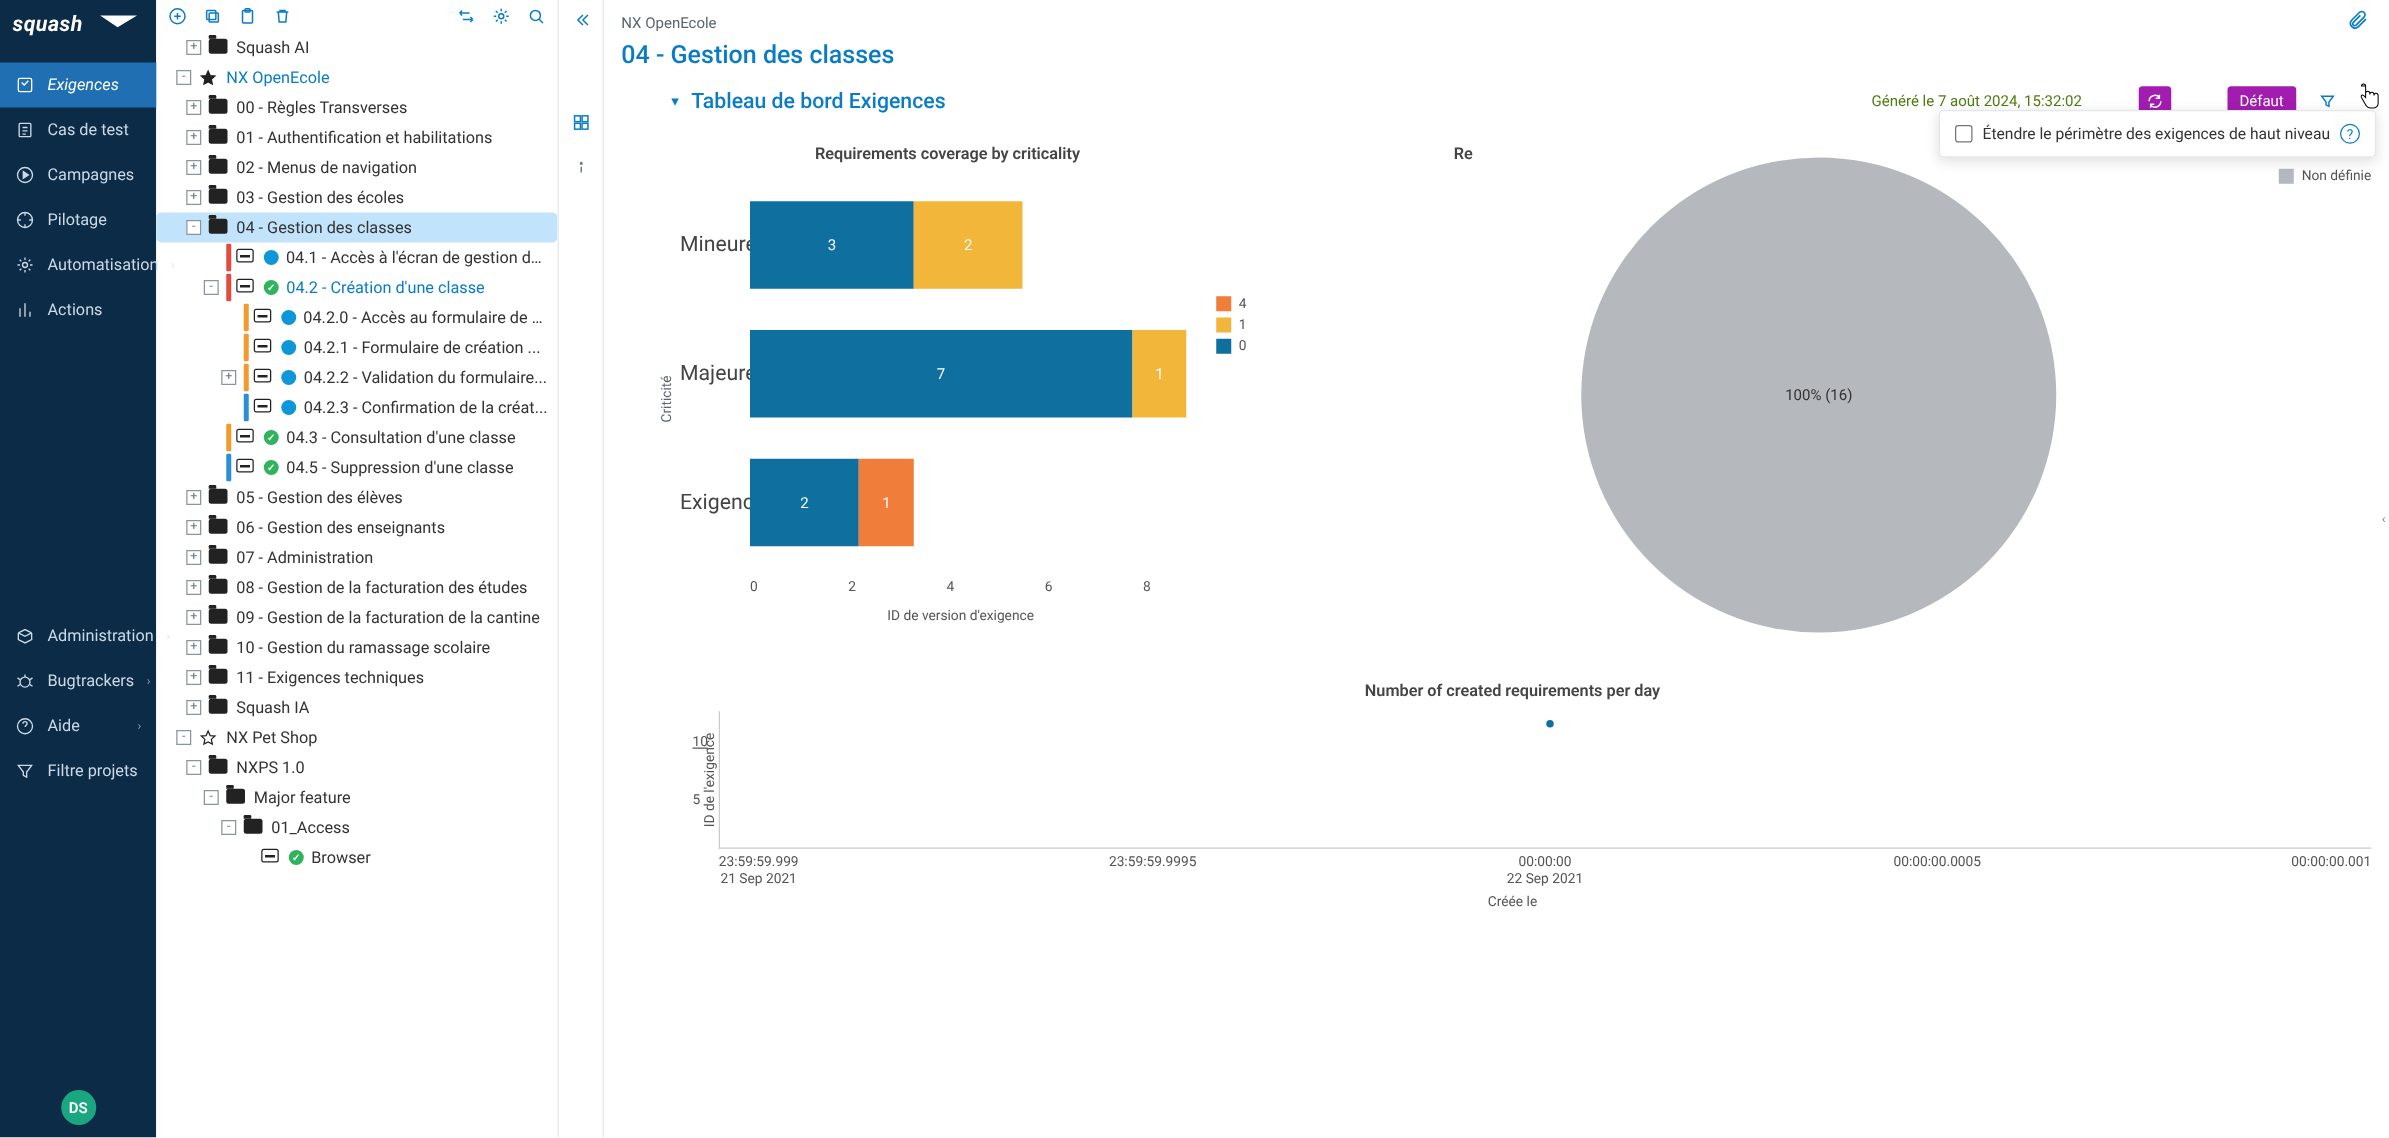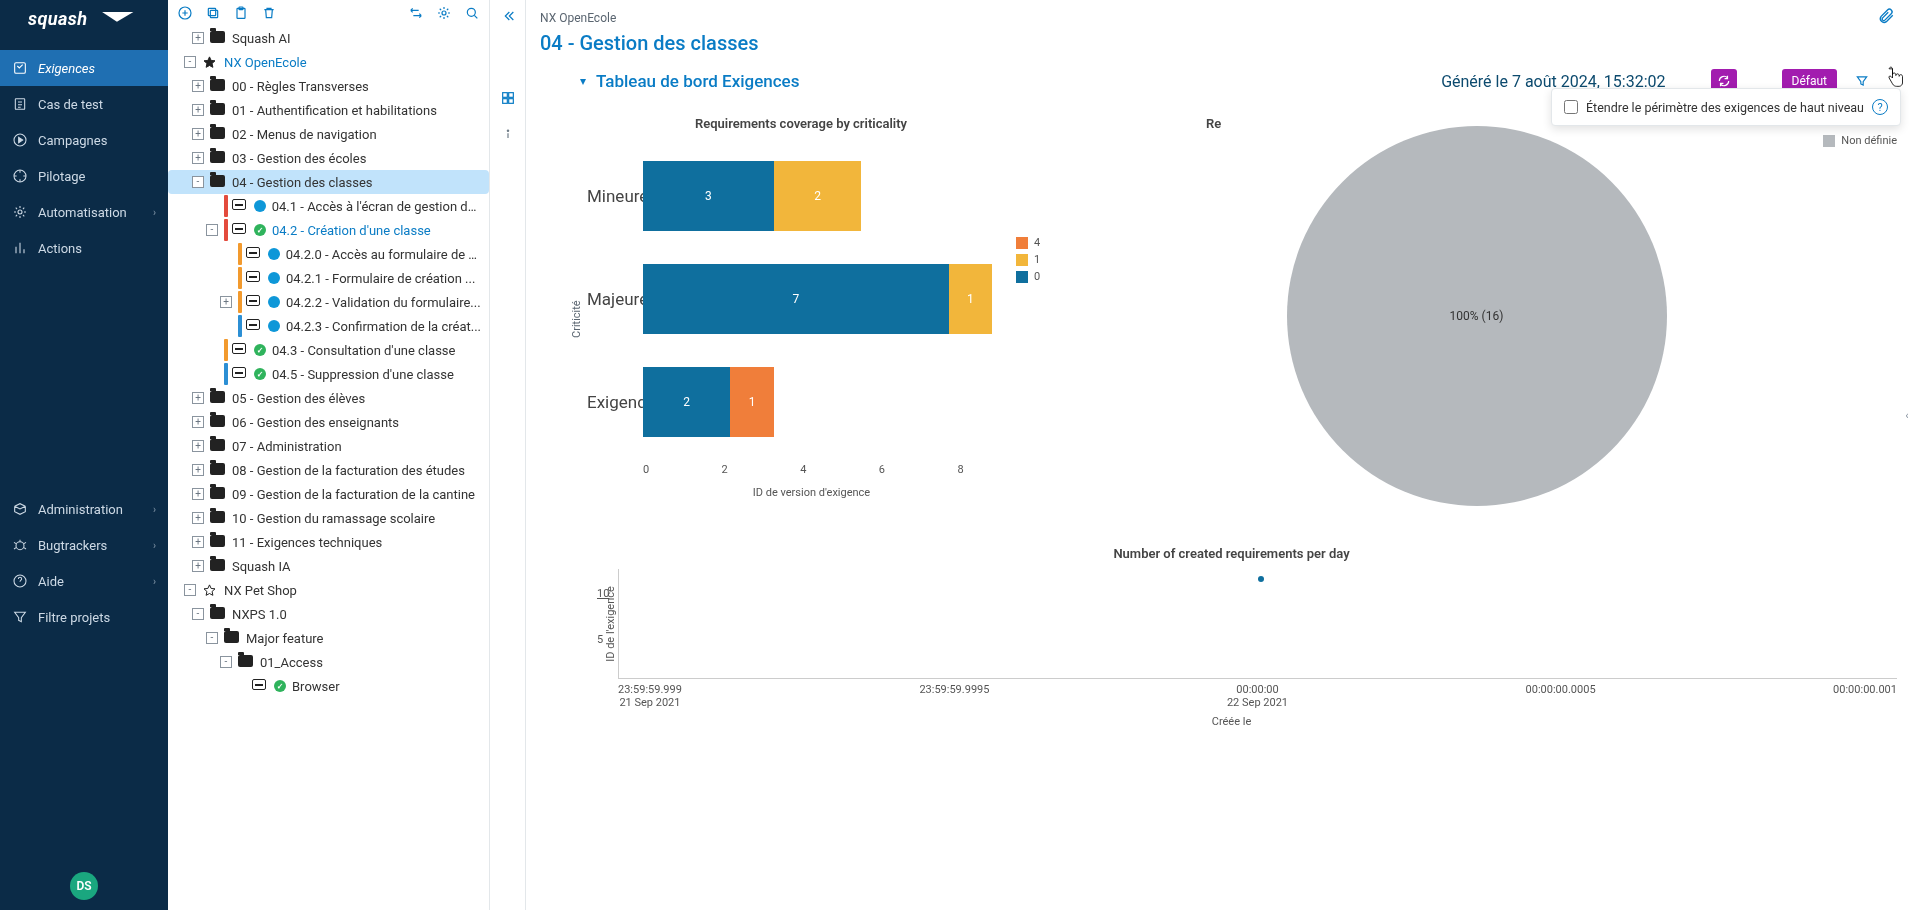--- a/index.html
+++ b/index.html
@@ -1,21 +1,21 @@
 <!DOCTYPE html>
 <html><head>
 <meta charset="utf-8">
 <style>
 * { box-sizing: border-box; margin: 0; padding: 0; font-family: -apple-system, BlinkMacSystemFont, "Segoe UI", Roboto, sans-serif; }
 html, body { width: 100%; height: 100%; overflow: hidden; }
 body { display: flex; font-size: 13px; color: #333; background: #fff; }
 
 
 .sidebar {
-  width: 168px; height: 100%; background: #0b2b47; color: #cdd9e5;
+  width: 125px; height: 100%; background: #0b2b47; color: #cdd9e5;
   display: flex; flex-direction: column; flex-shrink: 0;
 }
 .logo {
   height: 38px; display: flex; align-items: center; justify-content: center;
   color: #fff; font-style: italic; font-weight: 600; font-size: 20px;
   letter-spacing: 0.5px; padding: 4px 6px 0 10px;
 }
 .logo svg { height: 28px; }
 .nav-list { list-style: none; margin-top: 12px; flex-grow: 1; }
 .nav-item, .nav-item-bottom {
@@ -116,21 +116,21 @@
 .breadcrumb-row { display: flex; align-items: center; gap: 10px; color: #5a6570; font-size: 12px; }
 .breadcrumb-row .attach { margin-left: auto; color: #0a7cc5; cursor:pointer;}
 .page-title { color: #0a7cc5; font-size: 20px; font-weight: 500; margin-top: 2px; }
 
 .section-header {
   display: flex; align-items: center; gap: 10px; padding: 14px 16px 6px 40px;
 }
 .section-header .caret { color: #0a7cc5; font-size: 12px; cursor:pointer;}
 .section-header .title { color: #0a7cc5; font-size: 17px; font-weight: 500; }
 .section-header .meta { margin-left: auto; display: flex; align-items: center; gap: 8px; }
-.section-header .gen { color: #0c4a6e; font-size: 16px; }
+.section-header .gen { color: #4d7c0f; font-size: 12px; }
 .btn { border-radius: 3px; height: 24px; display: inline-flex; align-items: center; justify-content: center; padding: 0 10px; font-size: 12px; cursor: pointer; }
 .btn.primary { background: #a21caf; color: #fff; margin-left: 37px; }
 .btn.icon { width: 26px; padding: 0; }
 .btn.ghost { color: #0a7cc5; }
 .btn svg { width: 14px; height: 14px; stroke: currentColor; fill: none; stroke-width: 2; }
 
 
 .popover {
   position: absolute; right: 10px; top: 88px; background: #fff;
   border: 1px solid #e3e7ea; border-radius: 4px; box-shadow: 0 3px 10px rgba(0,0,0,.12);

